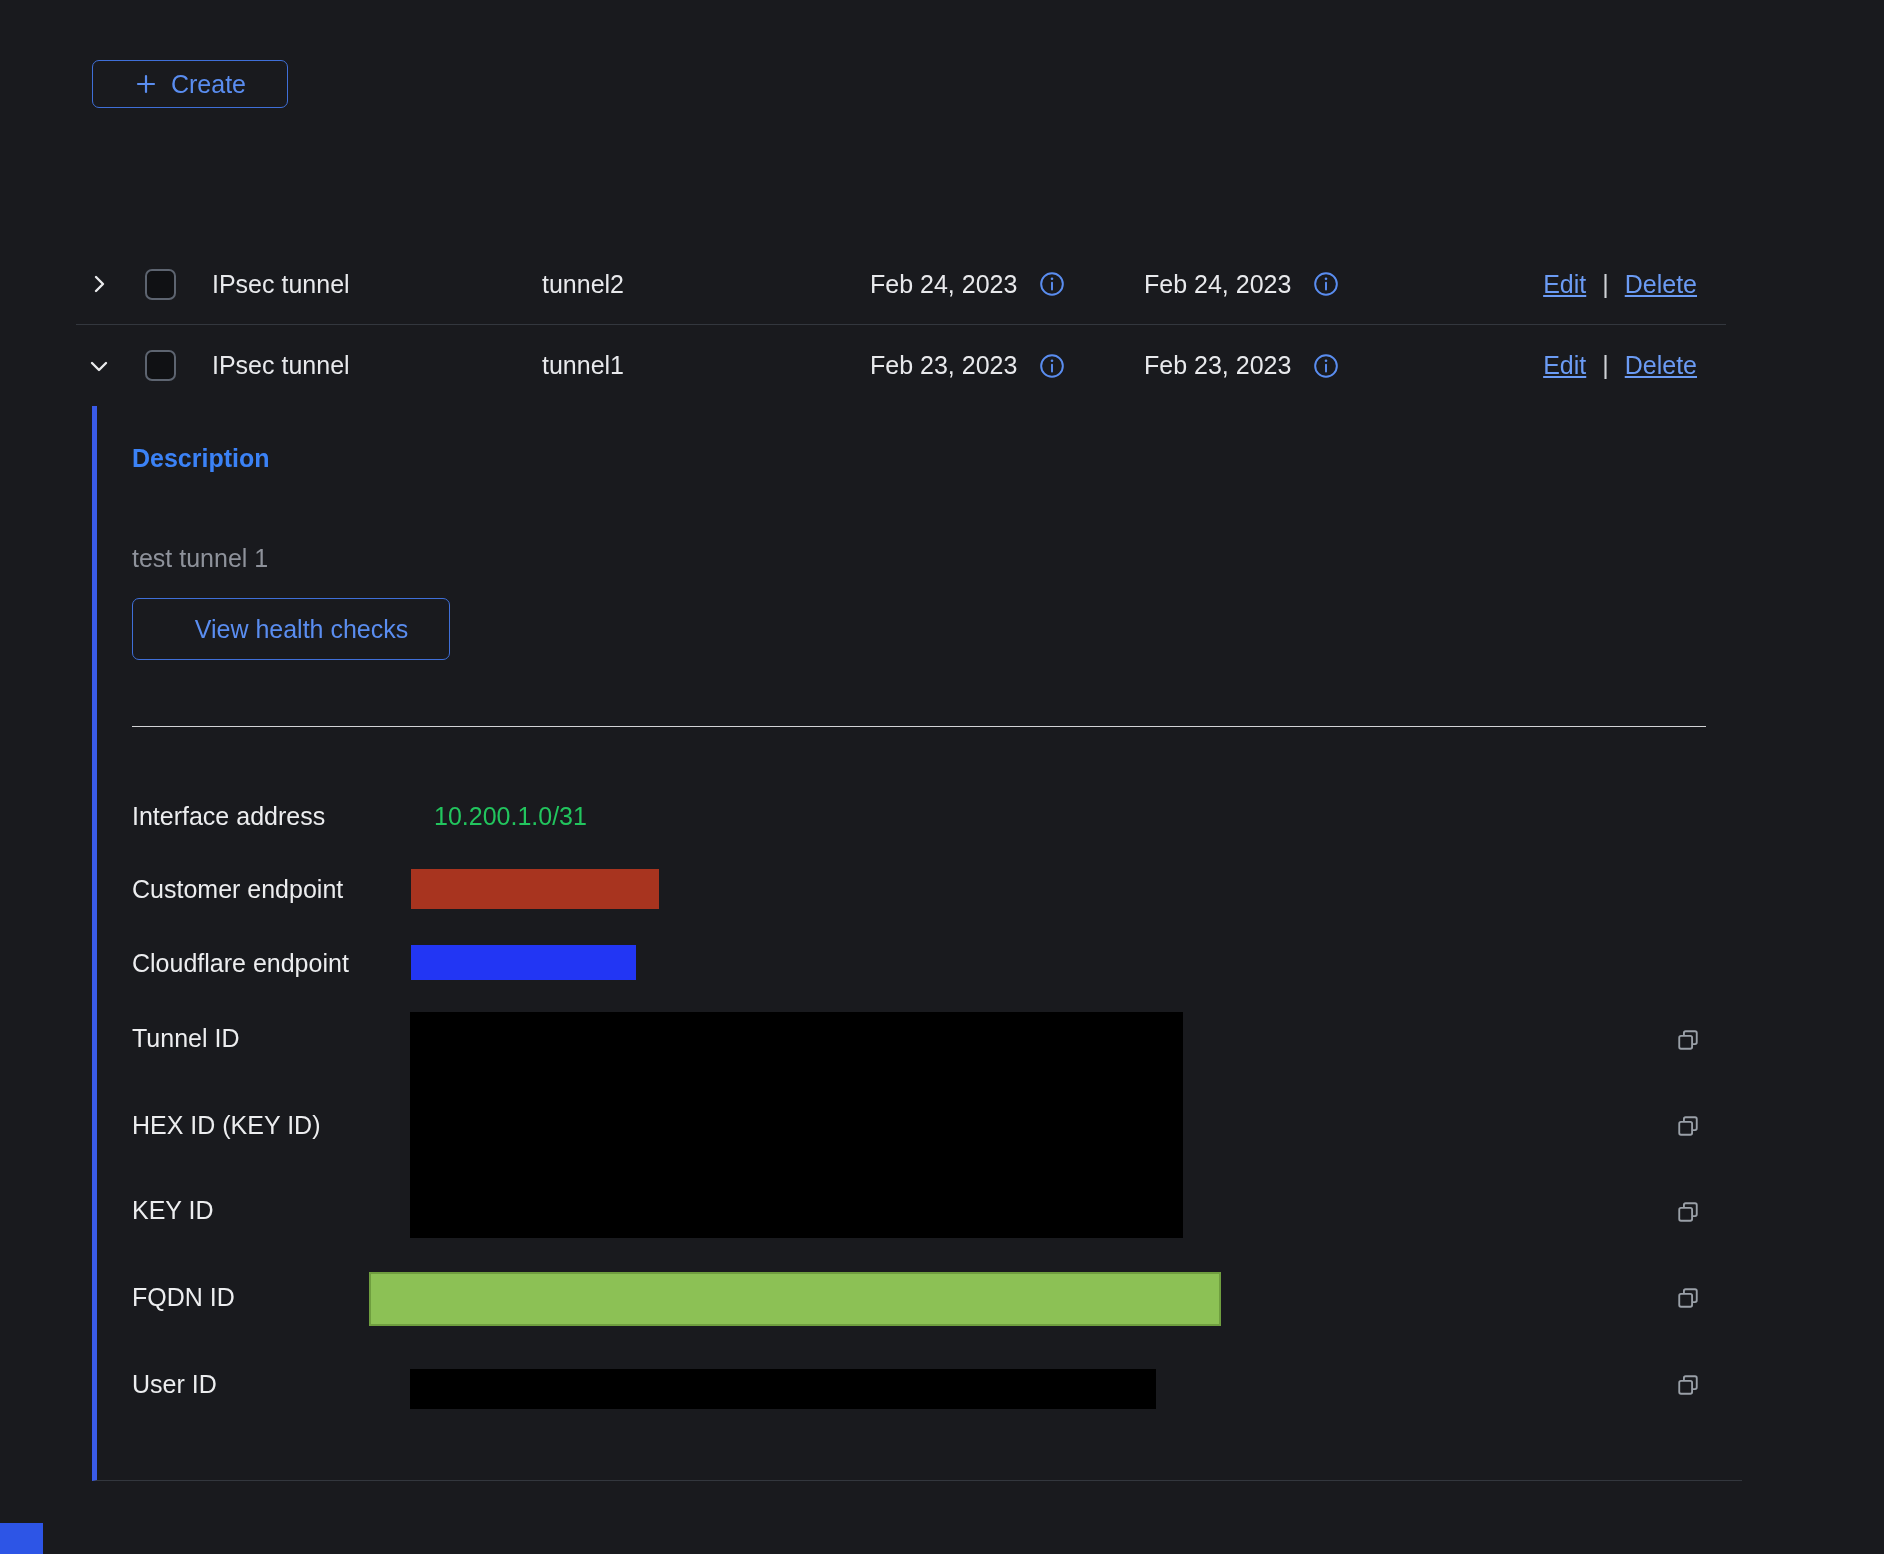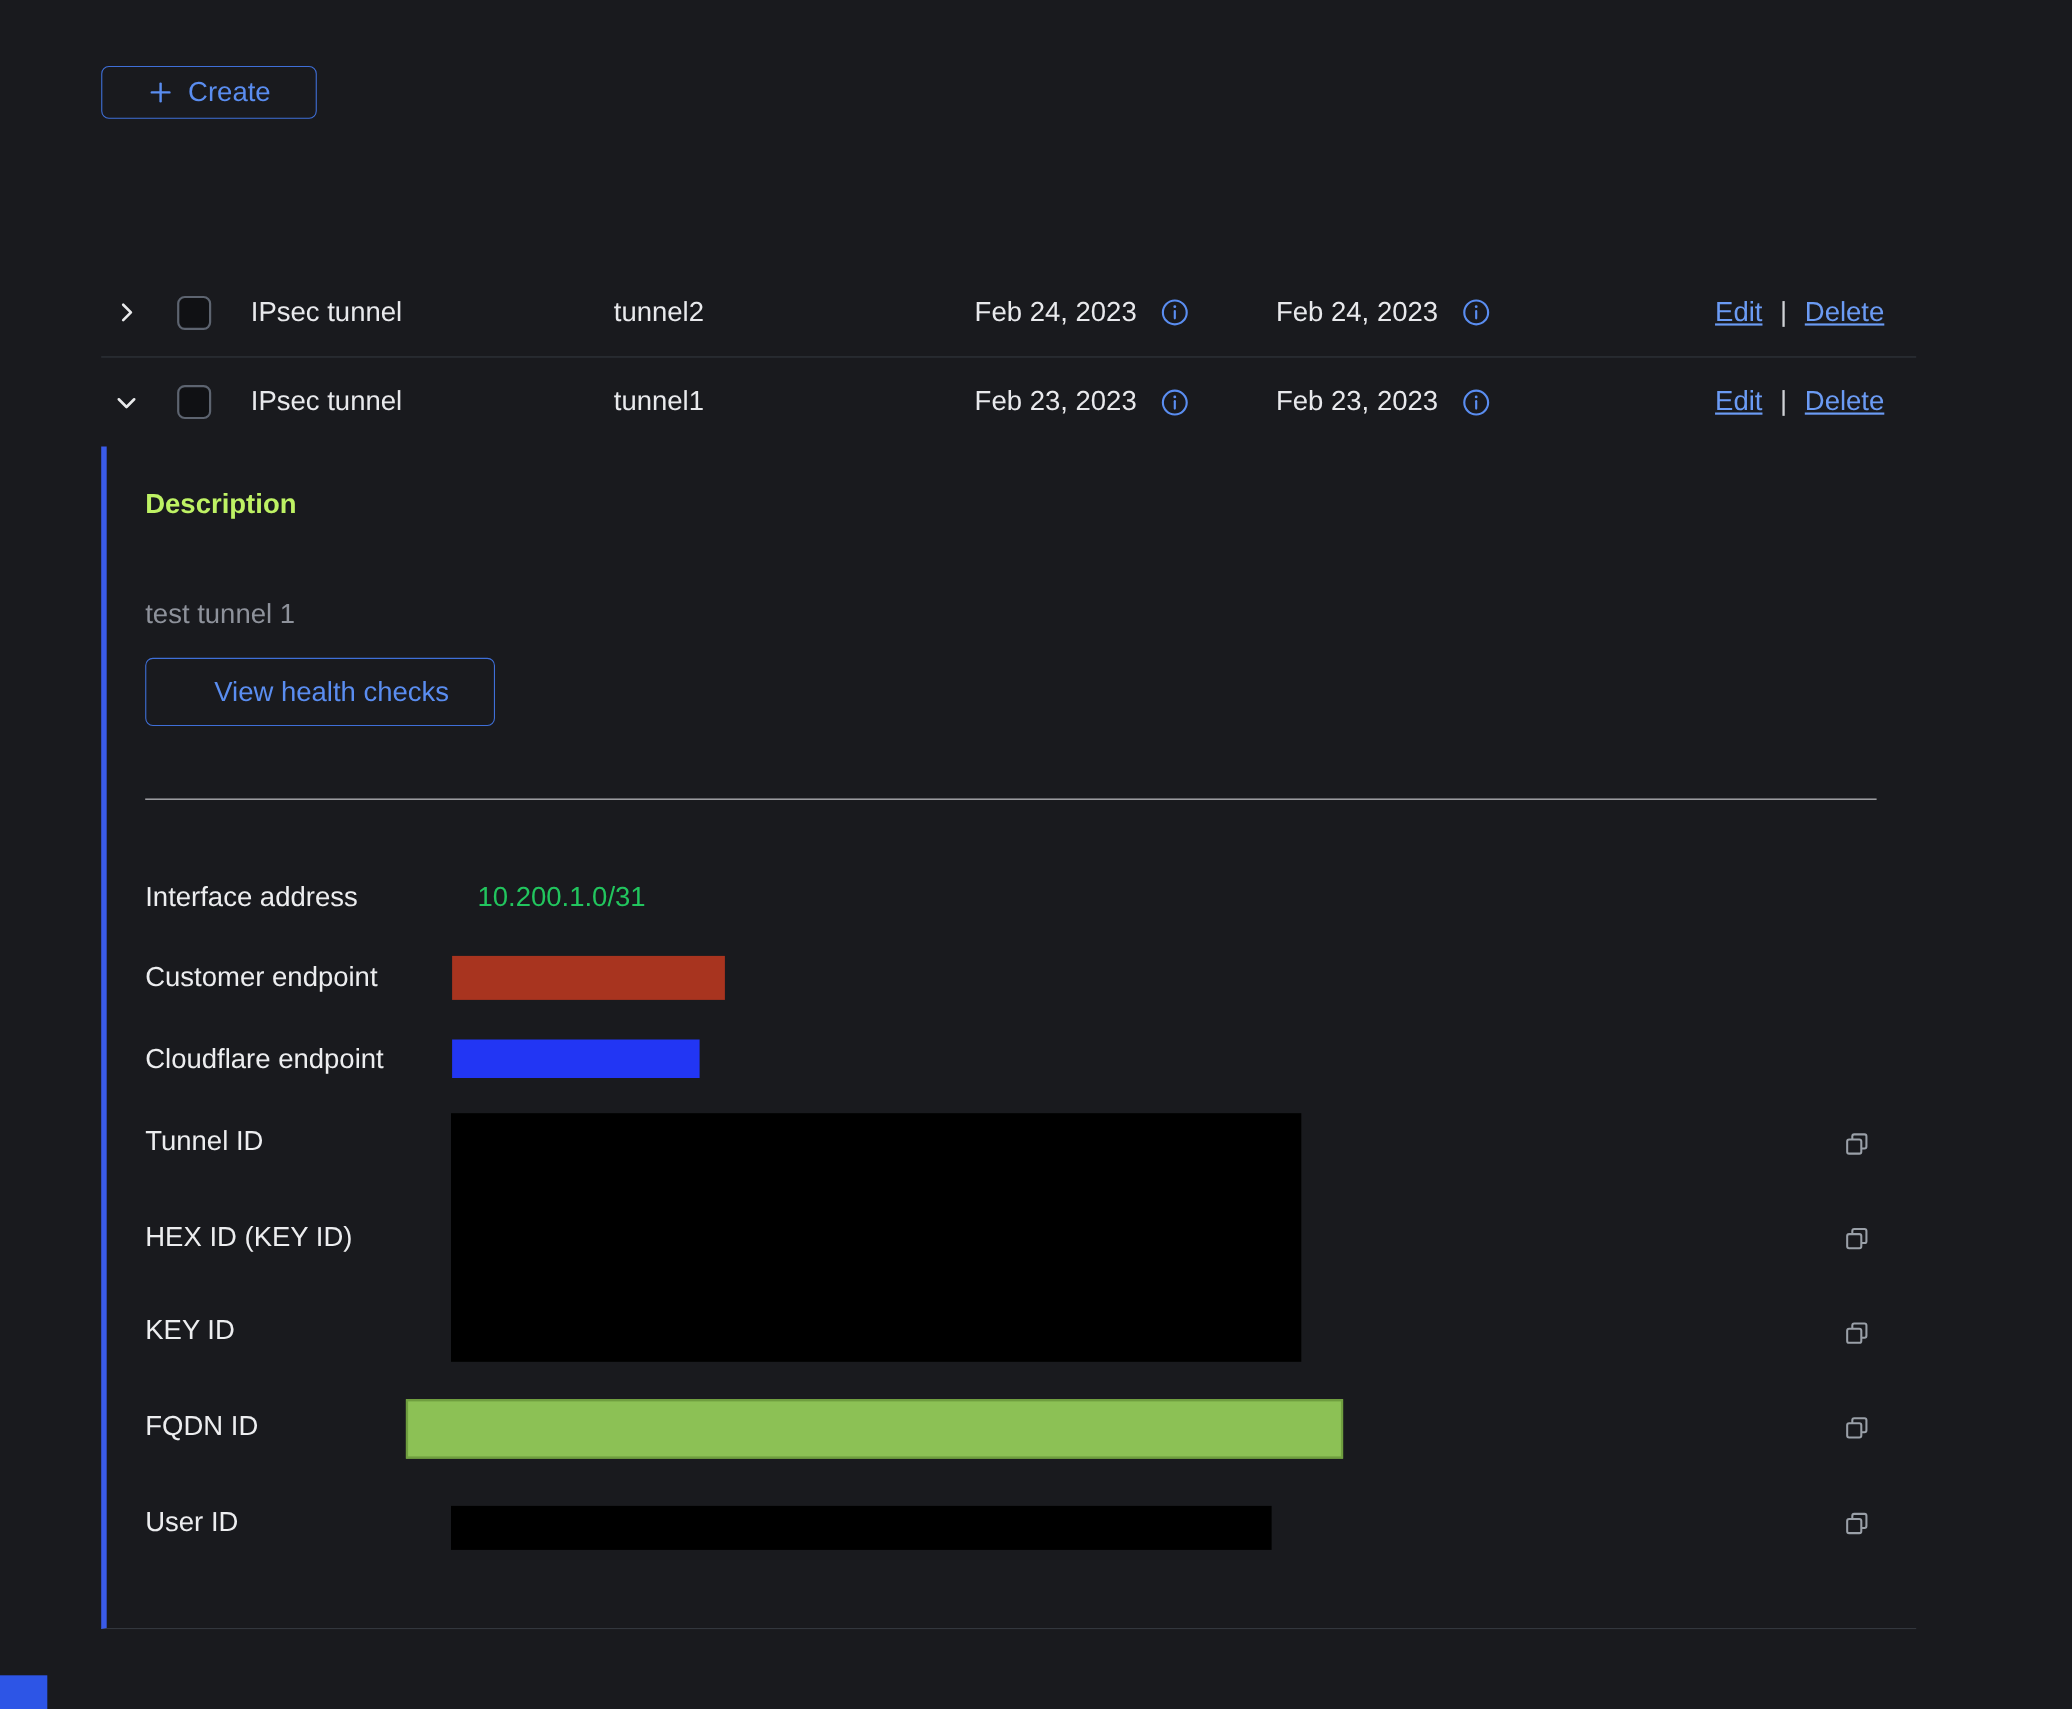--- a/index.html
+++ b/index.html
@@ -12,21 +12,21 @@
   
   .create-btn {
     position:absolute; left:92px; top:60px; width:196px; height:48px;
     display:flex; align-items:center; justify-content:center; gap:13px;
     background:transparent; border:1px solid #3f6fd8; border-radius:7px;
     color:#5a8df0; font-size:25px; cursor:pointer; font-family:inherit;
   }
 
   
   .thead { position:absolute; left:92px; top:180px; width:1650px; height:64px; border-bottom:1px solid #3b3f47; }
-  .trow  { position:absolute; left:92px; width:1650px; height:81px;text-decoration:underline; }
+  .trow  { position:absolute; left:76px; width:1650px; height:81px;text-decoration:underline; }
   .row1  { top:244px; border-bottom:1px solid #33373e; }
   .row2  { top:325px; }
 
   .cell { position:absolute; top:0; bottom:0; display:flex; align-items:center; font-size:25px; color:#e8e9ec; white-space:nowrap; }
   .c-chevron  { left:6px;  width:34px; justify-content:center; }
   .c-check    { left:69px; }
   .c-type     { left:136px; }
   .c-name     { left:466px; }
   .c-created  { left:794px;  gap:22px; }
   .c-modified { left:1068px; gap:22px; }
@@ -40,21 +40,21 @@
   .info-btn { color:#5a8df0; }
 
   .link { color:#6b9bf4; text-decoration:underline; font-size:25px; cursor:pointer; background:none; border:none; font-family:inherit; padding:0; }
   .sep  { color:#cfd2d6; font-size:25px; }
 
   
   .expanded {
     position:absolute; left:92px; top:406px; width:1650px; height:1075px;
     border-left:5px solid #3a5be8; border-bottom:1px solid #33373e;
   }
-  .desc-label { position:absolute; left:35px; top:38px;  font-size:25px; font-weight:700; color:#bef264; }
+  .desc-label { position:absolute; left:35px; top:38px;  font-size:25px; font-weight:700; color:#3b82f6; }
   .desc-value { position:absolute; left:35px; top:122px; font-size:25px; color:#8e929b;margin-top:16px; }
   .health-btn {
     position:absolute; left:35px; top:192px; width:318px; height:62px;
     display:flex; align-items:center; justify-content:center;
     background:transparent; border:1px solid #3f6fd8; border-radius:7px;
     color:#5a8df0; font-size:25px; cursor:pointer; font-family:inherit;padding-left:21px;
   }
   .divider { position:absolute; left:35px; top:320px; width:1574px; height:1px; background:#d2d3d6; }
 
   .kv-label { position:absolute; left:35px; transform:translateY(-50%); font-size:25px; color:#ecedef; white-space:nowrap; }

